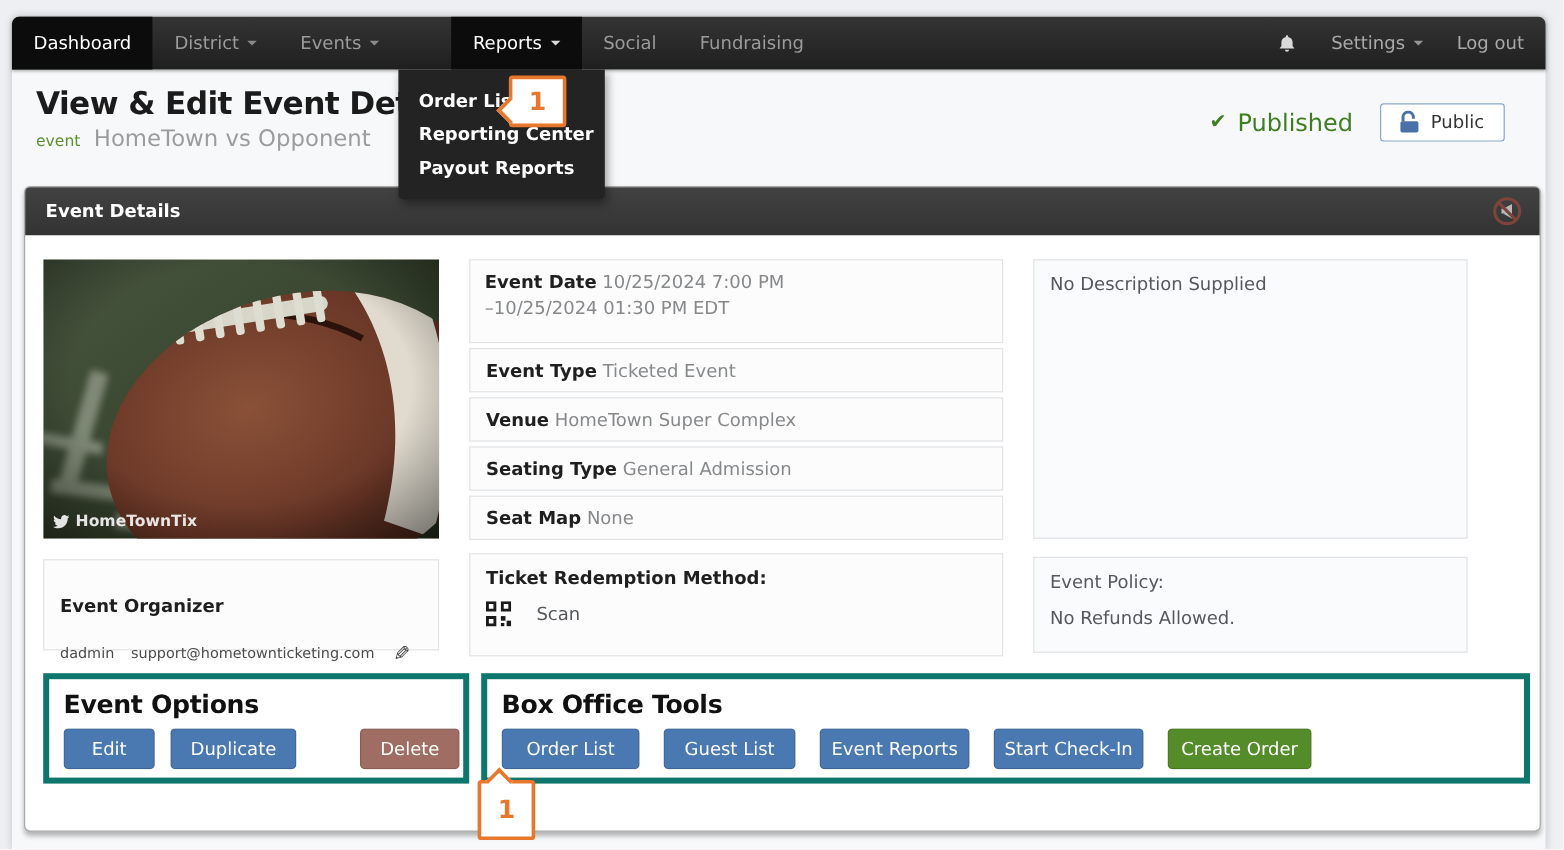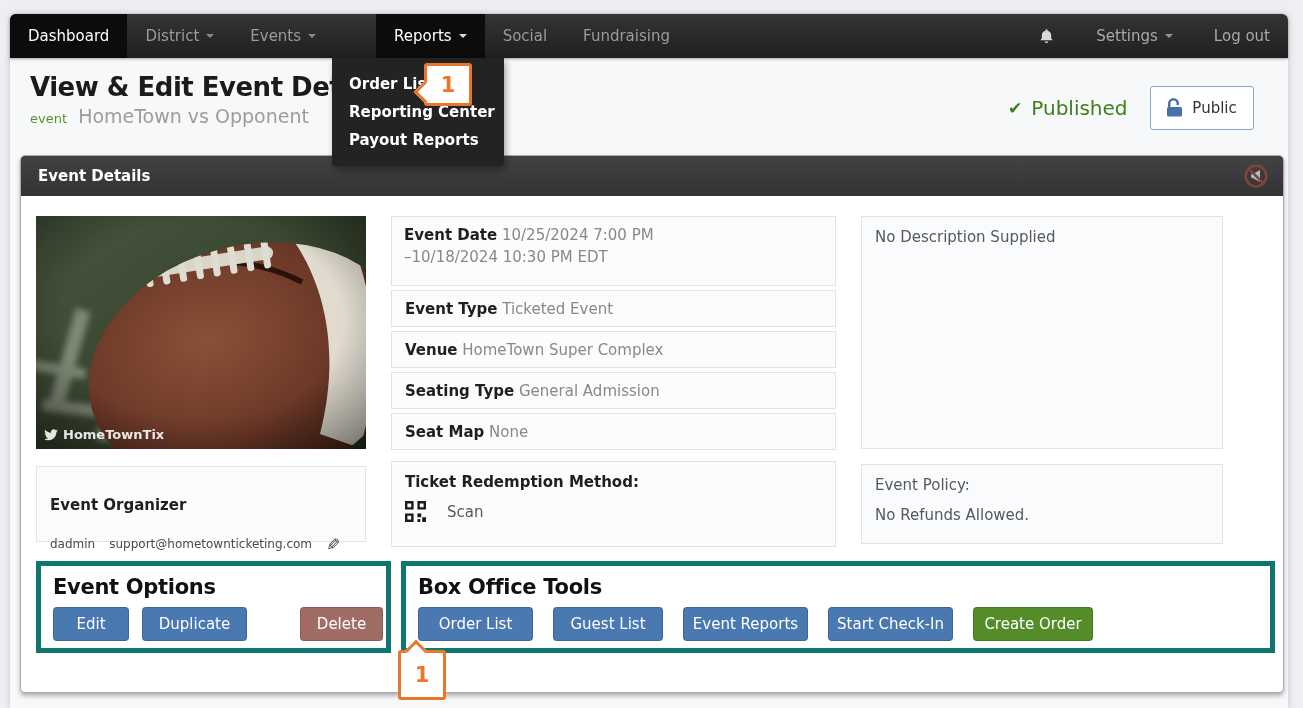--- a/index.html
+++ b/index.html
@@ -11,21 +11,21 @@
   
   .navbar { position:absolute; left:0; top:0; width:1278px; height:44px;
             background:linear-gradient(#343434,#1f1f1f); border-radius:6px 6px 0 0;
             display:flex; align-items:stretch; font-size:15px; box-shadow:0 1px 3px rgba(0,0,0,.35); z-index:30; }
   .nav-item { display:flex; align-items:center; padding:0 18px; color:#9b9b9b; cursor:pointer; white-space:nowrap; }
   .nav-item.active { background:#0c0c0c; color:#fff; }
   .nav-item.first { border-radius:6px 0 0 0; }
   .nav-item.reports { margin-left:42px; }
   .caret { width:0; height:0; border-left:4px solid transparent; border-right:4px solid transparent;
            border-top:4px solid currentColor; display:inline-block; margin-left:7px; opacity:.85; }
-  .nav-right { margin-left:auto; display:flex; align-items:center; gap:41px; padding-right:18px; color:#a9a9a9; }
+  .nav-right { margin-left:auto; display:flex; align-items:center; gap:28px; padding-right:18px; color:#a9a9a9; }
   .nav-right .nav-link { display:flex; align-items:center; cursor:pointer; }
 
   
   .dropdown { position:absolute; left:322px; top:44px; width:172px; background:#232323;
               border-radius:0 0 4px 4px; padding:12px 0 12px 0; z-index:40;
               box-shadow:2px 4px 7px rgba(0,0,0,.35); }
   .dropdown-item { color:#fff; font-weight:bold; font-size:15px; padding:5px 17px; cursor:pointer; white-space:nowrap; }
 
   
   .callout { position:absolute; background:#fff; border:3px solid #e8772b; border-radius:3px;
@@ -43,21 +43,21 @@
   
   .page-header { position:absolute; left:20px; top:58px; z-index:10; }
   .page-title { font-size:26px; font-weight:bold; color:#1b1b1b; letter-spacing:-.5px; white-space:nowrap; }
   .page-sub { margin-top:3px; white-space:nowrap; }
   .page-sub .sub-prefix { color:#5d8f2f; font-size:13px; margin-right:6px; }
   .page-sub .sub-name { color:#9a9c9e; font-size:19px; }
 
   .status-area { position:absolute; left:998px; top:72px; display:flex; align-items:center; gap:22px; z-index:10; }
   .published { display:flex; align-items:center; gap:9px; color:#3e7e1f; font-size:20px; }
   .published .check { font-size:17px; font-weight:bold; }
-  .public-btn { width:104px; height:44px; background:#fff; border:1px solid #8aa6c9; border-radius:3px;
+  .public-btn { width:104px; height:32px; background:#fff; border:1px solid #8aa6c9; border-radius:3px;
                 display:flex; align-items:center; justify-content:center; gap:9px; cursor:pointer;
                 color:#333; font-size:15px; }
 
   
   .panel { position:absolute; left:10px; top:141px; width:1264px; height:538px; background:#fff;
            border:1px solid #a9a9a9; border-radius:5px; box-shadow:0 3px 4px rgba(0,0,0,.28); z-index:5; }
   .panel-header { height:40px; background:linear-gradient(#424242,#333); border-radius:4px 4px 0 0;
                   display:flex; align-items:center; padding:0 14px 0 17px; }
   .panel-title { color:#fff; font-weight:bold; font-size:15px; }
   .panel-header-icon { margin-left:auto; cursor:pointer; display:flex; align-items:center; }
@@ -257,21 +257,21 @@
             </svg>
           </span>
           <span>HomeTownTix</span>
         </div>
       </div>
 
       <div class="details-table">
         <div class="drow tall">
           <div><b>Event Date</b>
             <span>10/25/2024 7:00 PM</span></div>
-          <div><span>–10/18/2024 10:30 PM EDT</span></div>
+          <div><span>–10/25/2024 01:30 PM EDT</span></div>
         </div>
         <div class="drow single">
           <b>Event Type</b>
           <span>Ticketed Event</span>
         </div>
         <div class="drow single">
           <b>Venue</b>
           <span>HomeTown Super Complex</span>
         </div>
         <div class="drow single">

